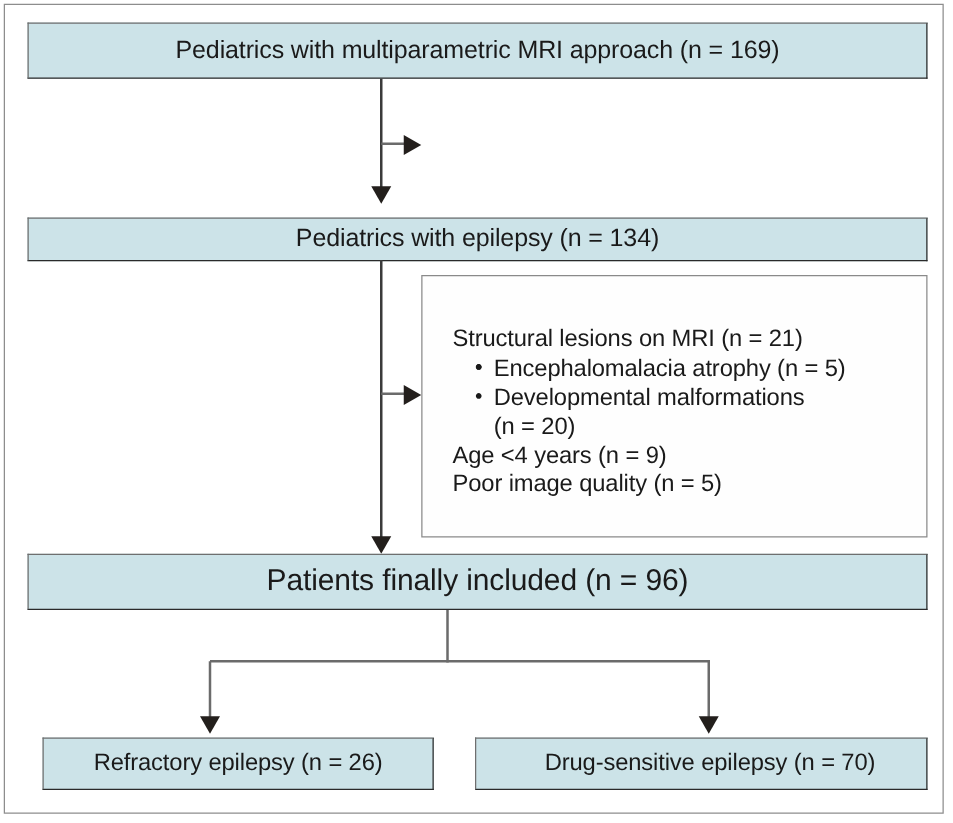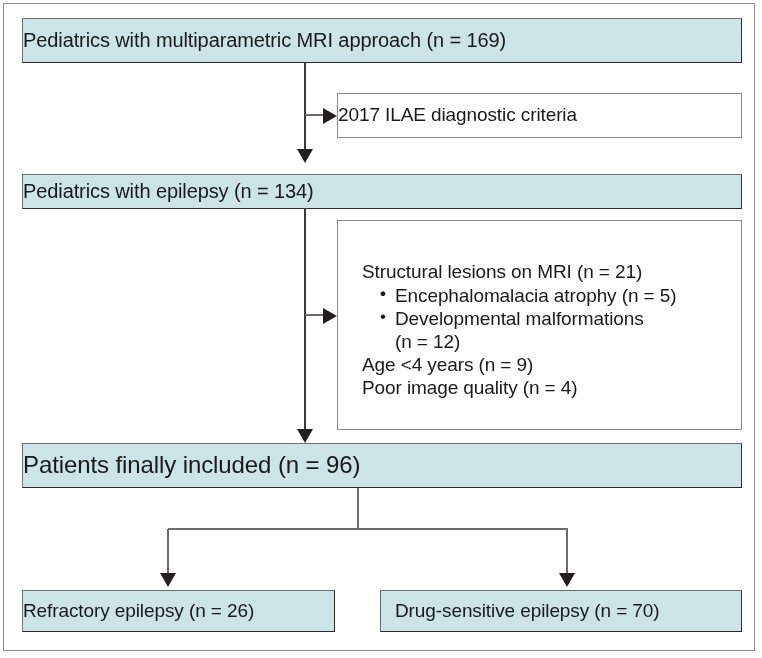--- a/index.html
+++ b/index.html
@@ -31,21 +31,21 @@
     box-sizing: border-box;
     background: #ffffff;
   }
 
   
   .node {
     position: absolute;
     box-sizing: border-box;
     display: flex;
     align-items: center;
-    justify-content: flex-start;
+    justify-content: center;
     text-align: center;
     color: #1a1a1a;
     letter-spacing: -0.1px;
     line-height: 1.18;
   }
 
   .node.filled {
     background: #cce3e8;
     border: 1.5px solid #6f6f6f;
     border-right-color: #2a2a2a;
@@ -63,21 +63,21 @@
     align-items: center;
   }
 
   
   #node-screened   { left: 22px;  top: 18px;  width: 720px; height: 45px;  font-size: 20px; }
   #node-ilae       { left: 337px; top: 93px;  width: 405px; height: 45px;  font-size: 19px; }
   #node-epilepsy   { left: 22px;  top: 174px; width: 720px; height: 35px;  font-size: 20px; }
   #node-excluded   { left: 337px; top: 220px; width: 405px; height: 210px; font-size: 19px;
                      padding: 12px 0 0 24px; }
   #node-included   { left: 22px;  top: 443px; width: 720px; height: 45px;  font-size: 24px; }
-  #node-refractory { left: 22px;  top: 590px; width: 313px; height: 42px;  font-size: 19px; }
+  #node-refractory { left: 34px;  top: 590px; width: 313px; height: 42px;  font-size: 19px; }
   #node-sensitive  { left: 380px; top: 590px; width: 362px; height: 42px;  font-size: 19px; padding-left: 14px; }
 
   
   .excl-body { display: block; width: 100%; }
   .excl-line { display: block; white-space: nowrap; margin: 0 0 1px 0; }
   .excl-list { list-style: none; margin: 1px 0 1px 0; padding: 0 0 0 18px; }
   .excl-list li {
     position: relative;
     padding-left: 15px;
     margin: 0 0 1px 0;
@@ -132,23 +132,20 @@
   <div class="node filled" id="node-screened">
     <span>Pediatrics with multiparametric MRI approach (n = 169)</span>
   </div>
 
   <div class="vline" style="left:304.2px; top:63px; height:88px;"></div>
   <div class="arrow-down" style="left:297px; top:149px;"></div>
 
   <div class="hline grey" style="left:305px; top:114.4px; width:20px;"></div>
   <div class="arrow-right" style="left:323px; top:107.5px;"></div>
 
-  <div class="node plain" id="node-ilae">
-    <span>2017 ILAE diagnostic criteria</span>
-  </div>
 
   <div class="node filled" id="node-epilepsy">
     <span>Pediatrics with epilepsy (n = 134)</span>
   </div>
 
   <div class="vline" style="left:304.2px; top:208px; height:223px;"></div>
   <div class="arrow-down" style="left:297px; top:429px;"></div>
 
   <div class="hline grey" style="left:305px; top:314.4px; width:20px;"></div>
   <div class="arrow-right" style="left:323px; top:307.5px;"></div>
@@ -160,25 +157,25 @@
         <li>
           <span class="bullet">•</span>
         </li>
         <li>
           <span class="bullet">•</span>
           <span>Encephalomalacia atrophy (n = 5)</span>
         </li>
         <li>
           <span class="bullet">•</span>
           <span>Developmental malformations</span>
-          <span class="cont">(n = 12)</span>
+          <span class="cont">(n = 20)</span>
         </li>
       </ul>
       <span class="excl-line">Age &lt;4 years (n = 9)</span>
-      <span class="excl-line">Poor image quality (n = 4)</span>
+      <span class="excl-line">Poor image quality (n = 5)</span>
     </span>
   </div>
 
   <div class="node filled" id="node-included">
     <span>Patients finally included (n = 96)</span>
   </div>
 
   <div class="vline grey" style="left:357.2px; top:488px; height:42px;"></div>
   <div class="hline grey" style="left:168px; top:528.4px; width:400px;"></div>
 

